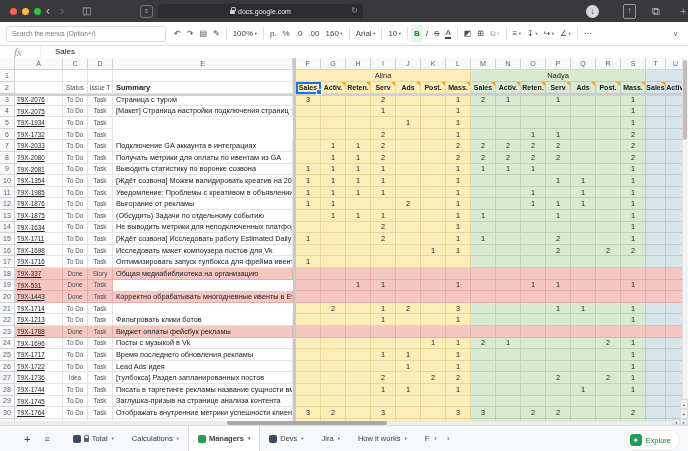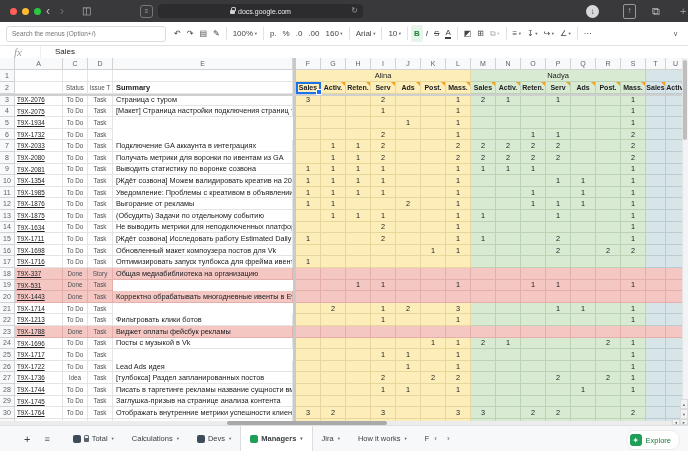--- a/index.html
+++ b/index.html
@@ -402,21 +402,21 @@
       <div class="cell val c-g" style="left: 546px; top: 82.4px; width: 25px; height: 11.6px;">2</div>
       <div class="cell val c-g" style="left: 571px; top: 82.4px; width: 25px; height: 11.6px;"></div>
       <div class="cell val c-g" style="left: 596px; top: 82.4px; width: 25px; height: 11.6px;"></div>
       <div class="cell val c-g" style="left: 621px; top: 82.4px; width: 25px; height: 11.6px;">2</div>
       <div class="cell val c-b" style="left: 646px; top: 82.4px; width: 20px; height: 11.6px;"></div>
       <div class="cell val c-b" style="left: 666px; top: 82.4px; width: 20px; height: 11.6px;"></div>
       <div class="cell val c-b" style="left: 686px; top: 82.4px; width: 20px; height: 11.6px;"></div>
       <div class="cell idcell" style="left: 15px; top: 94px; width: 48px; height: 11.6px;">T9X-2080</div>
       <div class="cell small" style="left: 63px; top: 94px; width: 25px; height: 11.6px;">To Do</div>
       <div class="cell small" style="left: 88px; top: 94px; width: 25px; height: 11.6px;">Task</div>
-      <div class="cell sumcell" style="left: 113px; top: 94px; width: 180px; height: 11.6px;">Получать метрики для воронки по ивентам из GA</div>
+      <div class="cell sumcell" style="left: 113px; top: 94px; width: 180px; height: 11.6px;">Получать метрики для оплаты по ивентам из GA</div>
       <div class="cell val c-y" style="left: 296px; top: 94px; width: 25px; height: 11.6px;"></div>
       <div class="cell val c-y" style="left: 321px; top: 94px; width: 25px; height: 11.6px;">1</div>
       <div class="cell val c-y" style="left: 346px; top: 94px; width: 25px; height: 11.6px;">1</div>
       <div class="cell val c-y" style="left: 371px; top: 94px; width: 25px; height: 11.6px;">2</div>
       <div class="cell val c-y" style="left: 396px; top: 94px; width: 25px; height: 11.6px;"></div>
       <div class="cell val c-y" style="left: 421px; top: 94px; width: 25px; height: 11.6px;"></div>
       <div class="cell val c-y" style="left: 446px; top: 94px; width: 25px; height: 11.6px;">2</div>
       <div class="cell val c-g" style="left: 471px; top: 94px; width: 25px; height: 11.6px;">2</div>
       <div class="cell val c-g" style="left: 496px; top: 94px; width: 25px; height: 11.6px;">2</div>
       <div class="cell val c-g" style="left: 521px; top: 94px; width: 25px; height: 11.6px;">2</div>
@@ -570,21 +570,21 @@
       <div class="cell val c-g" style="left: 546px; top: 175.2px; width: 25px; height: 11.6px;">2</div>
       <div class="cell val c-g" style="left: 571px; top: 175.2px; width: 25px; height: 11.6px;"></div>
       <div class="cell val c-g" style="left: 596px; top: 175.2px; width: 25px; height: 11.6px;"></div>
       <div class="cell val c-g" style="left: 621px; top: 175.2px; width: 25px; height: 11.6px;">1</div>
       <div class="cell val c-b" style="left: 646px; top: 175.2px; width: 20px; height: 11.6px;"></div>
       <div class="cell val c-b" style="left: 666px; top: 175.2px; width: 20px; height: 11.6px;"></div>
       <div class="cell val c-b" style="left: 686px; top: 175.2px; width: 20px; height: 11.6px;"></div>
       <div class="cell idcell" style="left: 15px; top: 186.8px; width: 48px; height: 11.6px;">T9X-1698</div>
       <div class="cell small" style="left: 63px; top: 186.8px; width: 25px; height: 11.6px;">To Do</div>
       <div class="cell small" style="left: 88px; top: 186.8px; width: 25px; height: 11.6px;">Task</div>
-      <div class="cell sumcell" style="left: 113px; top: 186.8px; width: 180px; height: 11.6px;">Обновленный макет компоузера постов для Vk</div>
+      <div class="cell sumcell" style="left: 113px; top: 186.8px; width: 180px; height: 11.6px;">Исследовать макет компоузера постов для Vk</div>
       <div class="cell val c-y" style="left: 296px; top: 186.8px; width: 25px; height: 11.6px;"></div>
       <div class="cell val c-y" style="left: 321px; top: 186.8px; width: 25px; height: 11.6px;"></div>
       <div class="cell val c-y" style="left: 346px; top: 186.8px; width: 25px; height: 11.6px;"></div>
       <div class="cell val c-y" style="left: 371px; top: 186.8px; width: 25px; height: 11.6px;"></div>
       <div class="cell val c-y" style="left: 396px; top: 186.8px; width: 25px; height: 11.6px;"></div>
       <div class="cell val c-y" style="left: 421px; top: 186.8px; width: 25px; height: 11.6px;">1</div>
       <div class="cell val c-y" style="left: 446px; top: 186.8px; width: 25px; height: 11.6px;">1</div>
       <div class="cell val c-g" style="left: 471px; top: 186.8px; width: 25px; height: 11.6px;"></div>
       <div class="cell val c-g" style="left: 496px; top: 186.8px; width: 25px; height: 11.6px;"></div>
       <div class="cell val c-g" style="left: 521px; top: 186.8px; width: 25px; height: 11.6px;"></div>
@@ -757,20 +757,21 @@
       <div class="cell val c-g" style="left: 546px; top: 279.6px; width: 25px; height: 11.6px;"></div>
       <div class="cell val c-g" style="left: 571px; top: 279.6px; width: 25px; height: 11.6px;"></div>
       <div class="cell val c-g" style="left: 596px; top: 279.6px; width: 25px; height: 11.6px;">2</div>
       <div class="cell val c-g" style="left: 621px; top: 279.6px; width: 25px; height: 11.6px;">1</div>
       <div class="cell val c-b" style="left: 646px; top: 279.6px; width: 20px; height: 11.6px;"></div>
       <div class="cell val c-b" style="left: 666px; top: 279.6px; width: 20px; height: 11.6px;"></div>
       <div class="cell val c-b" style="left: 686px; top: 279.6px; width: 20px; height: 11.6px;"></div>
       <div class="cell idcell" style="left: 15px; top: 291.2px; width: 48px; height: 11.6px;">T9X-1717</div>
       <div class="cell small" style="left: 63px; top: 291.2px; width: 25px; height: 11.6px;">To Do</div>
       <div class="cell small" style="left: 88px; top: 291.2px; width: 25px; height: 11.6px;">Task</div>
+      <div class="cell sumcell" style="left: 113px; top: 291.2px; width: 180px; height: 11.6px;">Время последнего обновления рекламы</div>
       <div class="cell val c-y" style="left: 296px; top: 291.2px; width: 25px; height: 11.6px;"></div>
       <div class="cell val c-y" style="left: 321px; top: 291.2px; width: 25px; height: 11.6px;"></div>
       <div class="cell val c-y" style="left: 346px; top: 291.2px; width: 25px; height: 11.6px;"></div>
       <div class="cell val c-y" style="left: 371px; top: 291.2px; width: 25px; height: 11.6px;">1</div>
       <div class="cell val c-y" style="left: 396px; top: 291.2px; width: 25px; height: 11.6px;">1</div>
       <div class="cell val c-y" style="left: 421px; top: 291.2px; width: 25px; height: 11.6px;"></div>
       <div class="cell val c-y" style="left: 446px; top: 291.2px; width: 25px; height: 11.6px;">1</div>
       <div class="cell val c-g" style="left: 471px; top: 291.2px; width: 25px; height: 11.6px;"></div>
       <div class="cell val c-g" style="left: 496px; top: 291.2px; width: 25px; height: 11.6px;"></div>
       <div class="cell val c-g" style="left: 521px; top: 291.2px; width: 25px; height: 11.6px;"></div>
@@ -927,28 +928,28 @@
         <span class="tab">
           <span class="badge dark"></span>
           <span class="minilock dark"></span>
           <span>Total</span>
           <span class="arr">▾</span>
         </span>
         <span class="tab">
           <span>Calculations</span>
           <span class="arr">▾</span>
         </span>
+        <span class="tab active">
+          <span class="badge green"></span>
+          <span>Managers</span>
+          <span class="arr">▾</span>
+        </span>
         <span class="tab">
           <span class="badge dark"></span>
           <span>Devs</span>
-          <span class="arr">▾</span>
-        </span>
-        <span class="tab active">
-          <span class="badge green"></span>
-          <span>Managers</span>
           <span class="arr">▾</span>
         </span>
         <span class="tab">
           <span>Jira</span>
           <span class="arr">▾</span>
         </span>
         <span class="tab">
           <span>How it works</span>
           <span class="arr">▾</span>
         </span>

